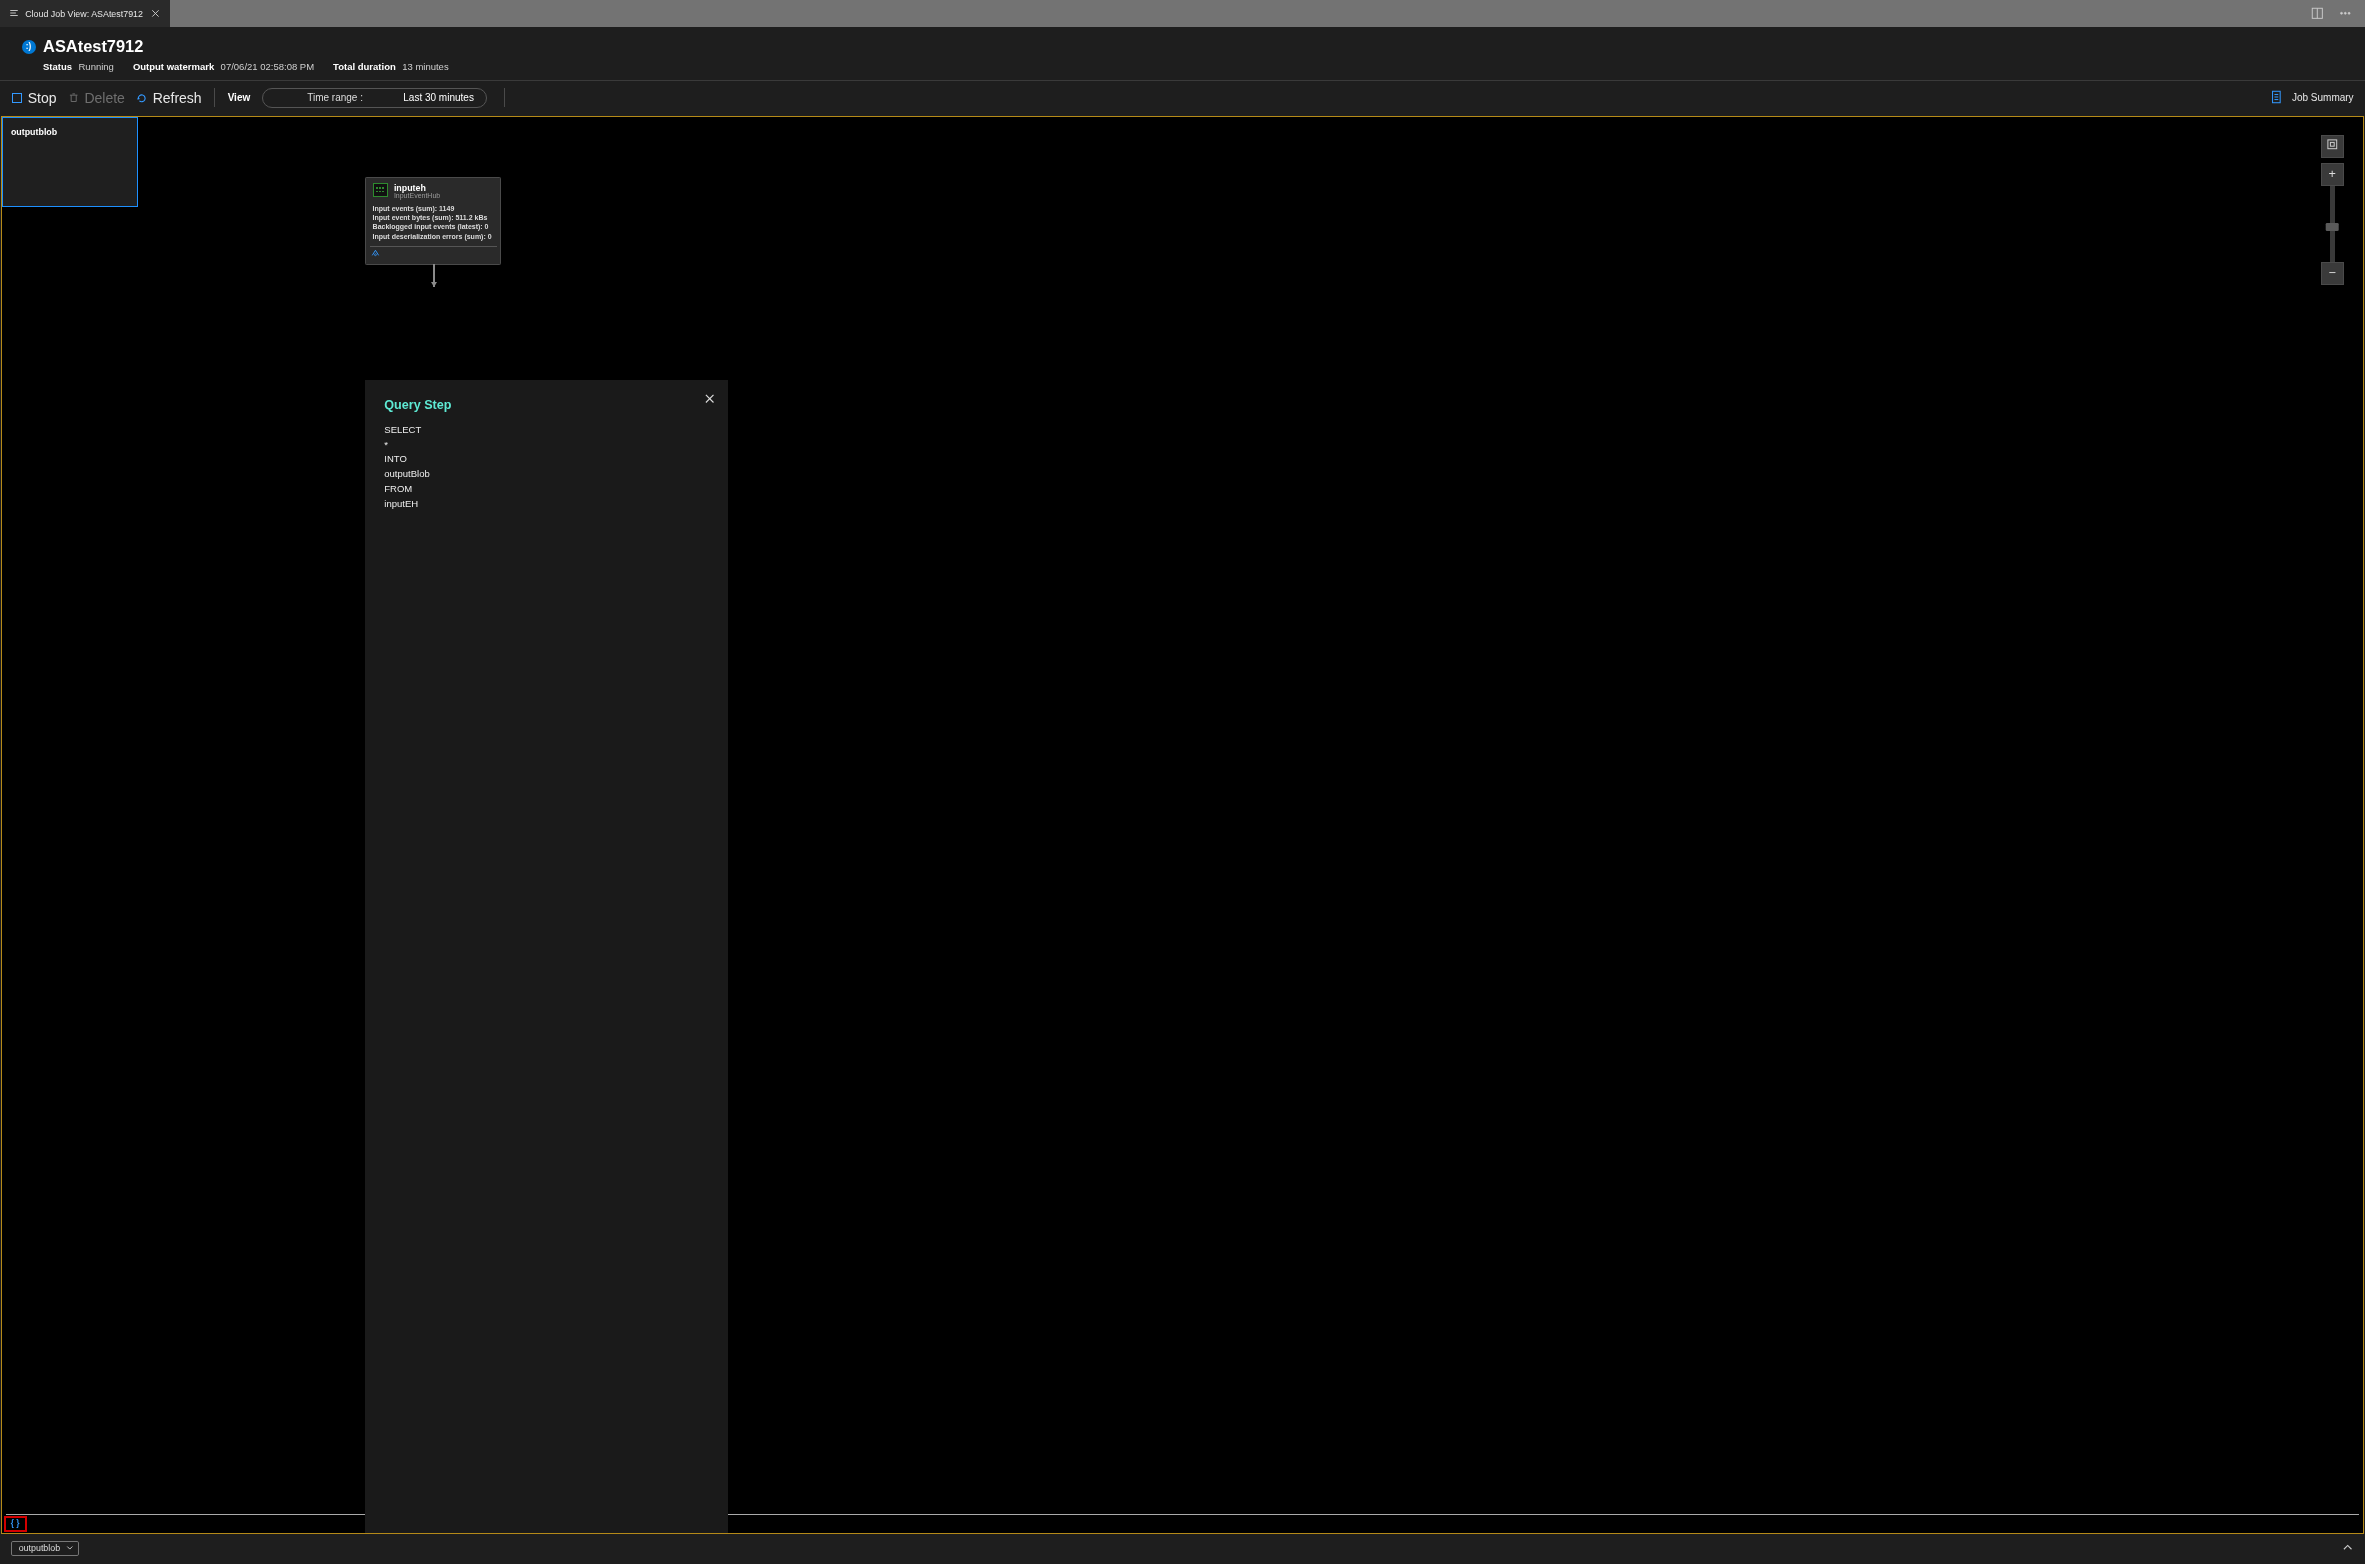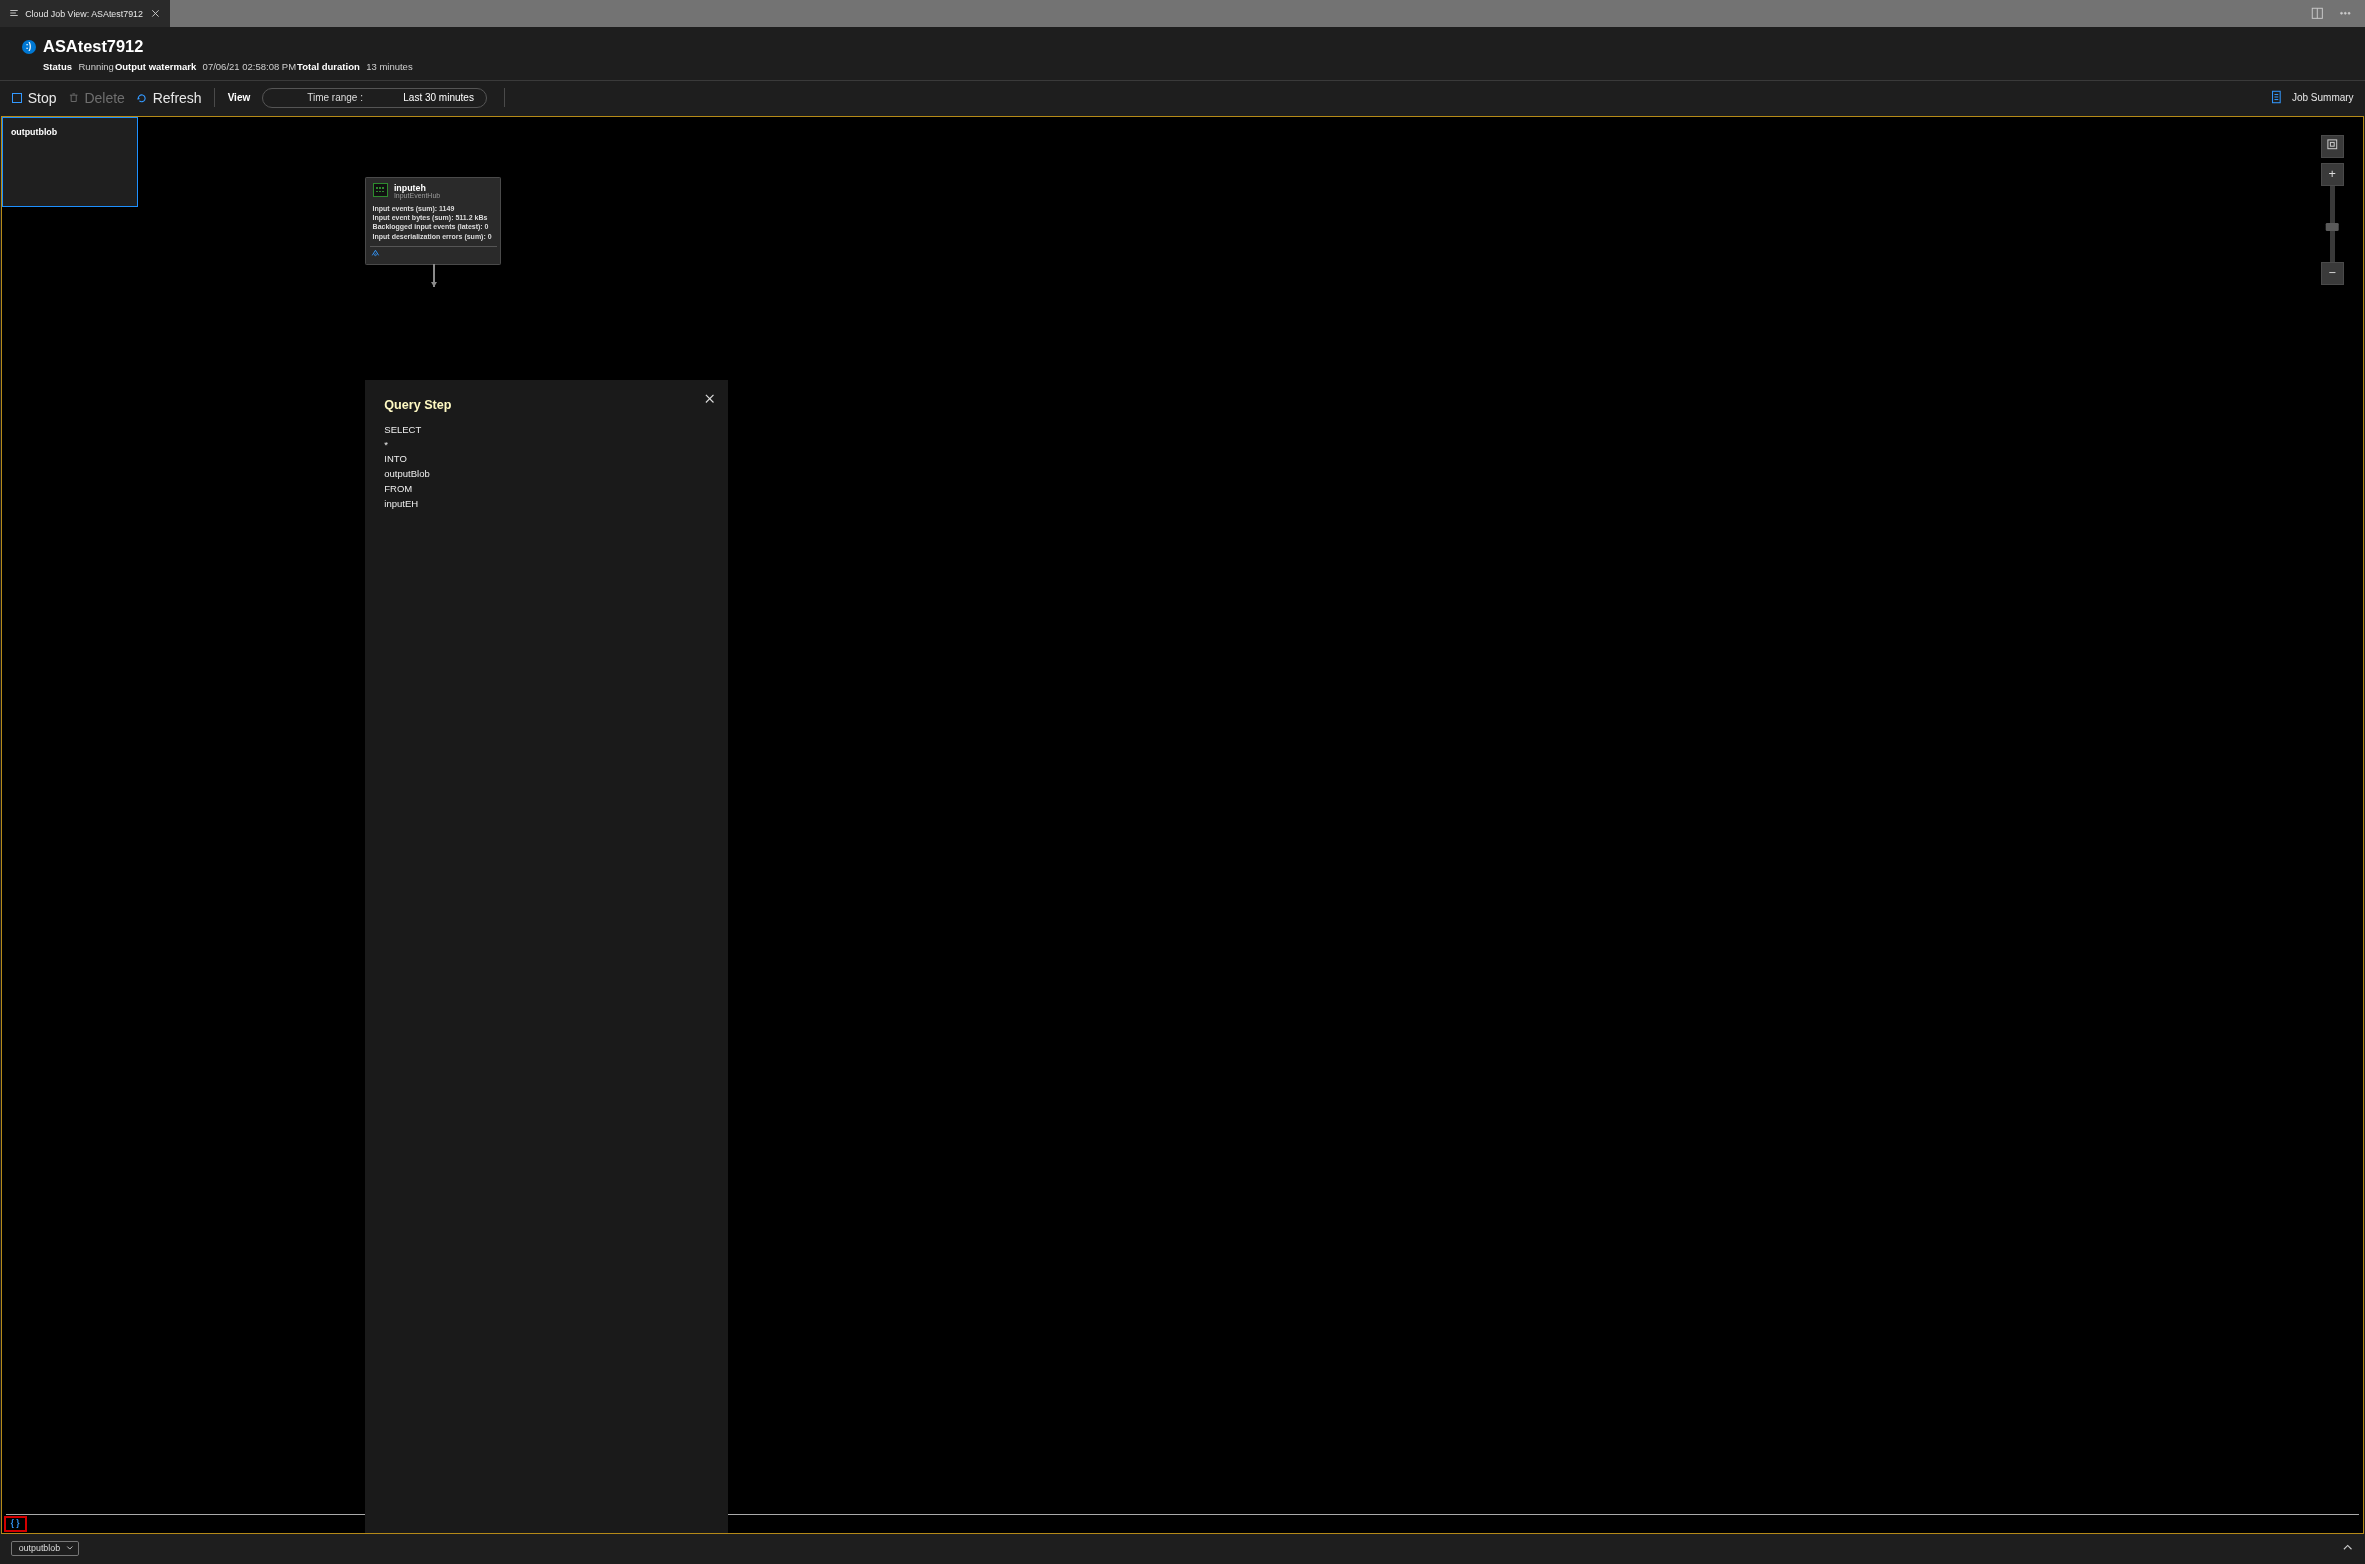--- a/index.html
+++ b/index.html
@@ -55,21 +55,21 @@
   .asa-icon {
     width: 14px; height: 14px;
     border-radius: 50%;
     background: #0078d4;
     display:flex; align-items:center; justify-content:center;
     color:#fff; font-weight:700; font-size:8.2px;
   }
   .header-title { font-size: 16.4px; font-weight: 700; color:#fff; }
   .header-status-row {
     display:flex;
-    gap: 1px;
+    gap: 19px;
     margin-top: 5px;
     padding-left: 21.5px;
     font-size: 9.5px;
   }
   .header-status-row .label { color:#fff; font-weight:600; }
   .header-status-row .value { color:#cfcfcf; margin-left:3.8px; font-weight:400;}
 
   
   .toolbar {
     display:flex;
@@ -196,21 +196,21 @@
     max-width:363px;
     background:#1a1a1a;
     padding:17.7px 19px 11.4px 19px;
   }
   .query-popup .close {
     position:absolute; top:11.4px; right:11.4px;
     width:14px; height:14px; display:flex; align-items:center; justify-content:center;
     color:#ddd; cursor:pointer;
   }
   .query-popup .close svg { width:11.4px; height:11.4px; stroke:#ddd; }
-  .query-popup h2 { font-size:12.6px; font-weight:700; margin-bottom:11.4px; color:#fef9c3;}
+  .query-popup h2 { font-size:12.6px; font-weight:700; margin-bottom:11.4px; color:#5eead4;}
   .query-popup .q-line { font-size:9.5px; color:#eee; line-height:1.55; }
 
   
   .bottombar {
     height:28px;
     display:flex; align-items:center;
     padding:0 11.4px;
     position:relative;
   }
   .bb-pill {

